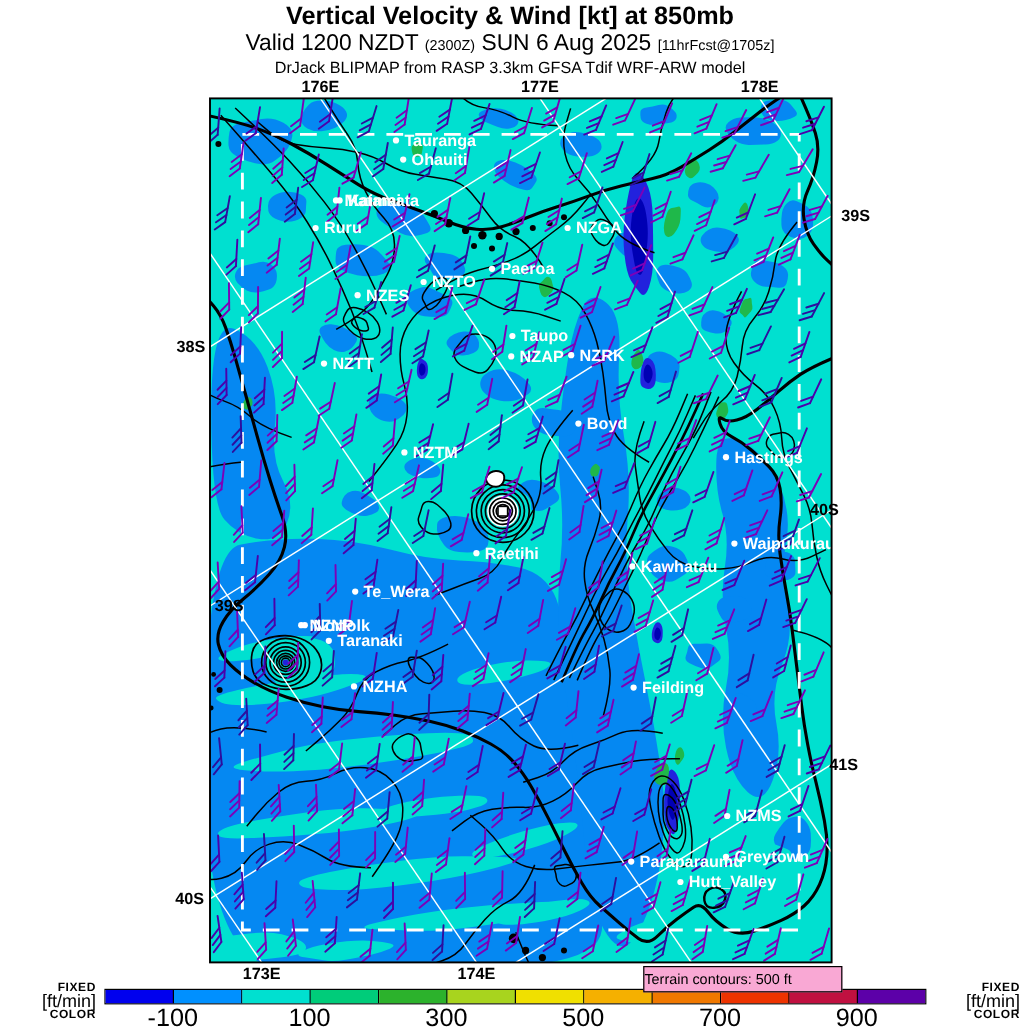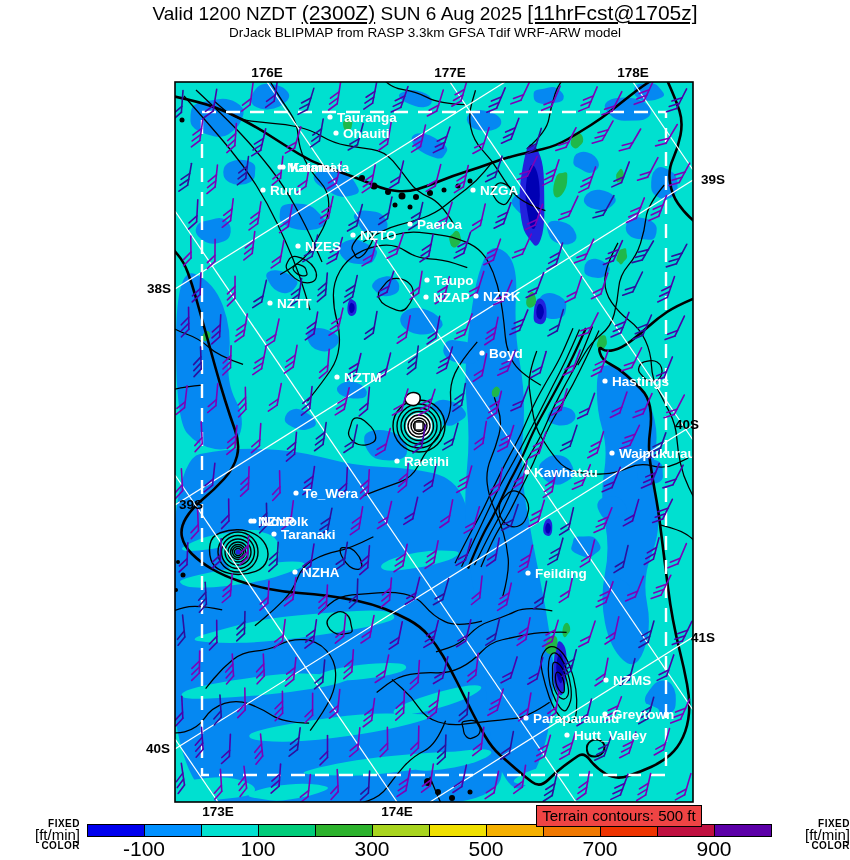--- a/index.html
+++ b/index.html
@@ -1,40 +1,41 @@
 <!DOCTYPE html>
 <html><head>
 <meta charset="utf-8">
 <style>
   html,body{margin:0;padding:0;background:#ffffff;}
   #page{position:relative;width:850px;height:860px;background:#ffffff;overflow:hidden;
         font-family:"Liberation Sans", sans-serif;}
   #hdr{position:absolute;top:2px;left:0;width:850px;text-align:center;color:#000;}
   #hdr .t1{font-size:21px;font-weight:bold;line-height:24px;}
   #hdr .t2{font-size:19px;line-height:22px;}
-  #hdr .t2 .small{font-size:21px;text-decoration:underline;}
+  #hdr .t2 .small{font-size:12px;}
   #hdr .t3{font-size:13.5px;line-height:16px;}
   #mapwrap{position:absolute;left:0;top:0;}
   
   #cbar{position:absolute;left:87px;top:824px;height:11px;display:flex;border:1px solid #000;}
   #cbar .seg{height:11px;border-right:1px solid #000;}
   #cbar .seg:last-child{border-right:none;}
   #cbarlabels{position:absolute;top:837px;left:0;width:850px;height:36px;}
   #cbarlabels span{position:absolute;transform:translateX(-50%);font-size:21px;color:#000;}
   .sidelabel{position:absolute;top:818px;width:74px;text-align:right;color:#000;line-height:11px;}
   .sidelabel .s1,.sidelabel .s3{font-size:10px;font-weight:bold;letter-spacing:0.5px;}
   .sidelabel .s2{font-size:15px;}
-  #terrainbox{position:absolute;left:536px;top:805px;width:164px;height:20px;background:#ef4444;
-      border:1.5px solid #000;font-size:15px;color:#000;text-align:center;line-height:20px;}
+  #terrainbox{position:absolute;left:536px;top:805px;width:164px;height:20px;background:#f9a8d4;
+      border:1.5px solid #000;font-size:12px;color:#000;text-align:left;line-height:20px;}
 </style>
 </head>
 <body>
 
 <div id="page">
   <div id="hdr">
+    <div class="t1">Vertical Velocity &amp; Wind [kt] at 850mb</div>
     <div class="t2">
       <span>Valid 1200 NZDT</span>
       <span class="small">(2300Z)</span>
       <span>SUN 6 Aug 2025</span>
       <span class="small">[11hrFcst@1705z]</span>
     </div>
     <div class="t3">DrJack BLIPMAP from RASP 3.3km GFSA Tdif WRF-ARW model</div>
   </div>
 
   <div id="mapwrap"><svg viewBox="0 0 850 860" width="850" height="860">

